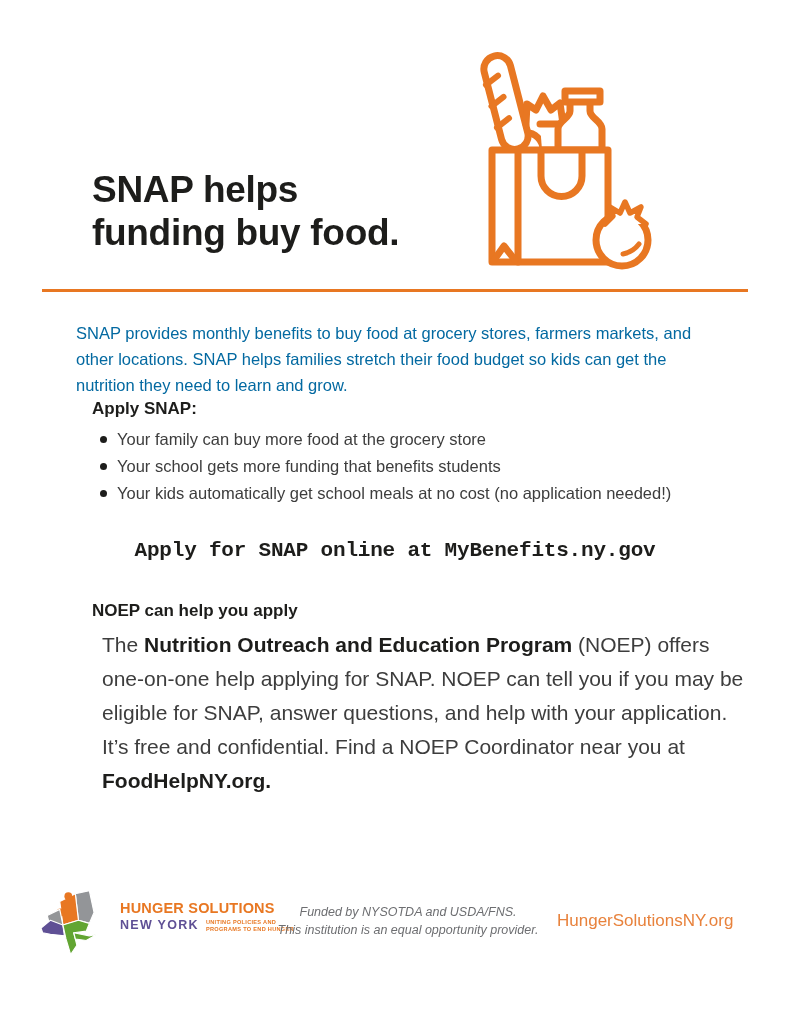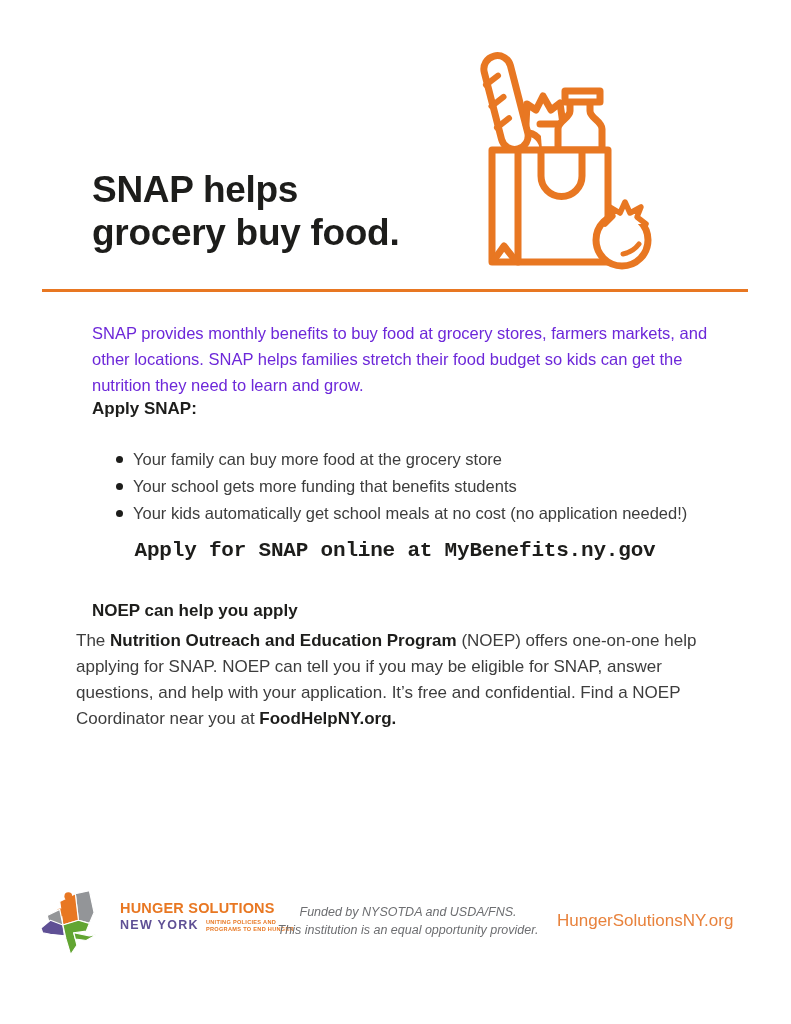--- a/index.html
+++ b/index.html
@@ -33,42 +33,41 @@
   .divider {
     position: absolute;
     left: 42px;
     top: 289px;
     width: 706px;
     height: 3px;
     background: #e87722;
   }
   .intro-paragraph {
     position: absolute;
-    left: 92px;
+    left: 76px;
     top: 320px;
     width: 648px;
     font-size: 16.5px;
     line-height: 26px;
-    color: #6d28d9;
+    color: #0369a1;
   }
   .with-snap-heading {
     position: absolute;
     left: 92px;
     top: 399px;
     font-size: 17px;
     font-weight: 700;
     color: #1d1d1b;
   }
   .snap-bullets {
     position: absolute;
-    left: 108px;
+    left: 92px;
     top: 426px;
     width: 652px;
     list-style: none;
-    margin-top: 20px;
   }
   .snap-bullets li {
     position: relative;
     padding-left: 25px;
     font-size: 16.5px;
     line-height: 27px;
     color: #3d3d3d;
   }
   .bullet-dot {
     position: absolute;
@@ -94,25 +93,25 @@
   .noep-heading {
     position: absolute;
     left: 92px;
     top: 601px;
     font-size: 17px;
     font-weight: 700;
     color: #1d1d1b;
   }
   .noep-paragraph {
     position: absolute;
-    left: 76px;
+    left: 102px;
     top: 628px;
     width: 648px;
-    font-size: 17px;
-    line-height: 26px;
+    font-size: 21px;
+    line-height: 34px;
     color: #3d3d3d;
   }
   .noep-paragraph b { color: #1d1d1b; }
   .footer { position: absolute; left: 0; top: 880px; width: 791px; height: 100px; }
   .footer-logo {
     position: absolute;
     left: 40px;
     top: 6px;
     display: flex;
     align-items: flex-start;
@@ -160,21 +159,21 @@
     color: #e8823c;
     text-decoration: none;
   }
 </style>
 </head>
 <body>
 
 <div class="page">
 
   <h1 class="page-title"><span>SNAP helps</span><br>
-    <span>grocery buy food.</span>
+    <span>funding buy food.</span>
   </h1>
 
   <svg class="illustration" viewBox="0 0 220 240" xmlns="http://www.w3.org/2000/svg">
     <g fill="none" stroke="#e87722" stroke-width="7" stroke-linecap="round" stroke-linejoin="round">
 
       <path d="M 48,110 A 17.5,17.5 0 0 1 83,110"></path>
 
       <g transform="translate(46,62.5) rotate(-14.5)">
         <rect x="-13.5" y="-48" width="27" height="96" rx="13.5" fill="#ffffff"></rect>
         <path d="M -15,-22 L -1,-28" stroke-width="6"></path>

